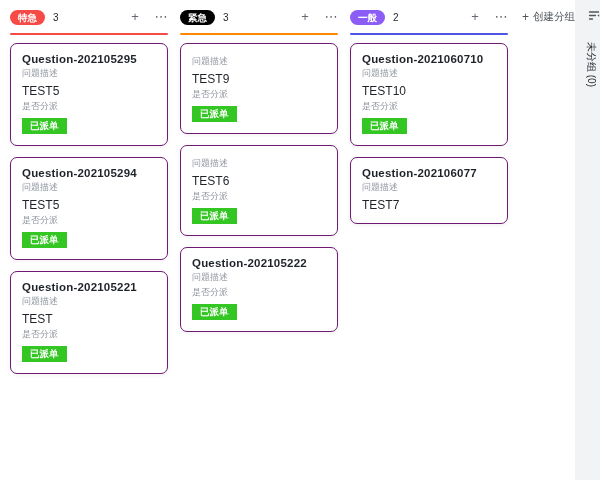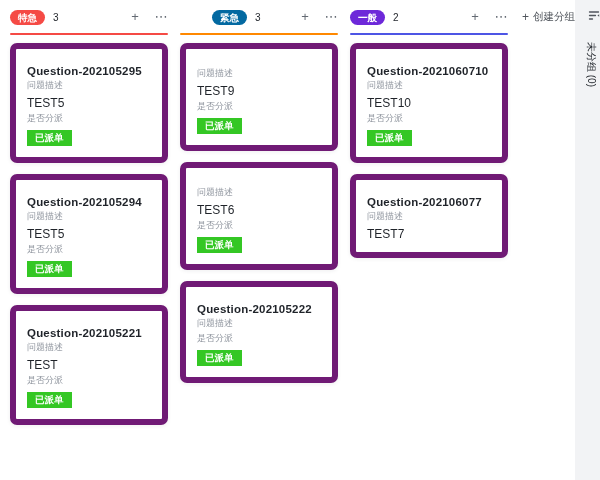--- a/index.html
+++ b/index.html
@@ -42,24 +42,24 @@
     line-height: 14px;
     width: 14px; height: 14px;
     display: inline-flex; align-items: center; justify-content: center;
     cursor: pointer;
     user-select: none;
   }
   .underline { height: 2px; border-radius: 1px; margin-top: 8px; }
   .cards { margin-top: 8px; }
   .card {
     background: #fff;
-    border: 6px solid #701a75;
+    border: 1px solid #701a75;
     border-radius: 7px;
     box-shadow: 0 1px 4px rgba(31,35,41,0.07);
-    padding: 16px 11px 11px 11px;
+    padding: 9px 11px 11px 11px;
     margin-bottom: 11px;
     cursor: pointer;
   }
   .card-title {
     font-size: 11.5px;
     font-weight: bold;
     color: #1f2329;
     letter-spacing: 0.2px;
     white-space: nowrap;
   }
@@ -156,21 +156,21 @@
           <div class="field-value">TEST</div>
           <div class="field-label">是否分派</div>
           <span class="badge" style="background-color: rgb(52, 199, 36);">已派单</span>
         </div>
 
       </div>
     </div>
 
     <div class="column">
       <div class="col-head">
-        <span class="pill" style="background-color: #0369a1; margin-left: 32px;">紧急</span>
+        <span class="pill" style="background-color: #000000;">紧急</span>
         <span class="count">3</span>
         <span class="head-icons">
           <span class="icon-btn">+</span>
           <span class="icon-btn">⋯</span>
         </span>
       </div>
       <div class="underline" style="background-color: rgb(255, 136, 0);"></div>
       <div class="cards">
 
         <div class="card">
@@ -192,21 +192,21 @@
           <div class="field-label">问题描述</div>
           <div class="field-label">是否分派</div>
           <span class="badge" style="background-color: rgb(52, 199, 36);">已派单</span>
         </div>
 
       </div>
     </div>
 
     <div class="column">
       <div class="col-head">
-        <span class="pill" style="background-color: #6d28d9;">一般</span>
+        <span class="pill" style="background-color: #8b5cf6;">一般</span>
         <span class="count">2</span>
         <span class="head-icons">
           <span class="icon-btn">+</span>
           <span class="icon-btn">⋯</span>
         </span>
       </div>
       <div class="underline" style="background-color: rgb(77, 85, 229);"></div>
       <div class="cards">
 
         <div class="card">

